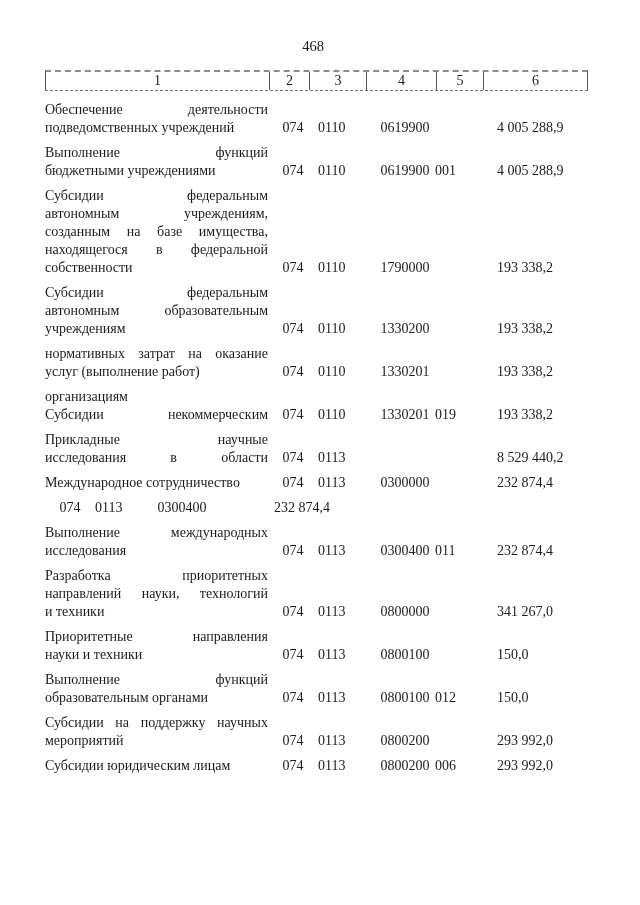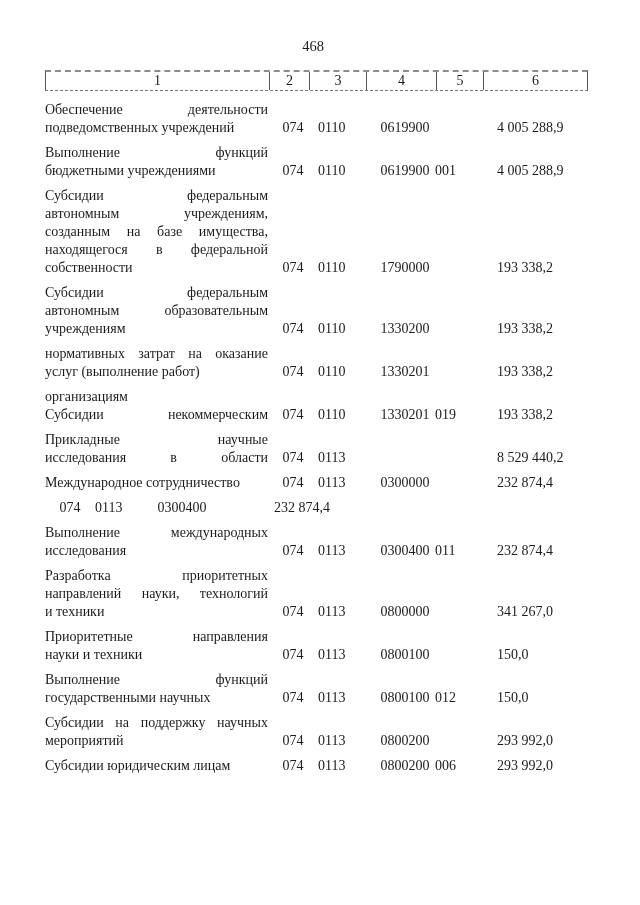--- a/index.html
+++ b/index.html
@@ -214,21 +214,21 @@
           </div>
           <div class="cell c2">074</div>
           <div class="cell c3">0113</div>
           <div class="cell c4">0800100</div>
           <div class="cell c5"></div>
           <div class="cell c6">150,0</div>
         </div>
         <div class="trow">
           <div class="cell c1">
             <div class="line jline">Выполнение функций</div>
-            <div class="line">государственными научных</div>
+            <div class="line">образовательным органами</div>
           </div>
           <div class="cell c2">074</div>
           <div class="cell c3">0113</div>
           <div class="cell c4">0800100</div>
           <div class="cell c5">012</div>
           <div class="cell c6">150,0</div>
         </div>
         <div class="trow">
           <div class="cell c1">
             <div class="line jline">Субсидии на поддержку научных</div>

